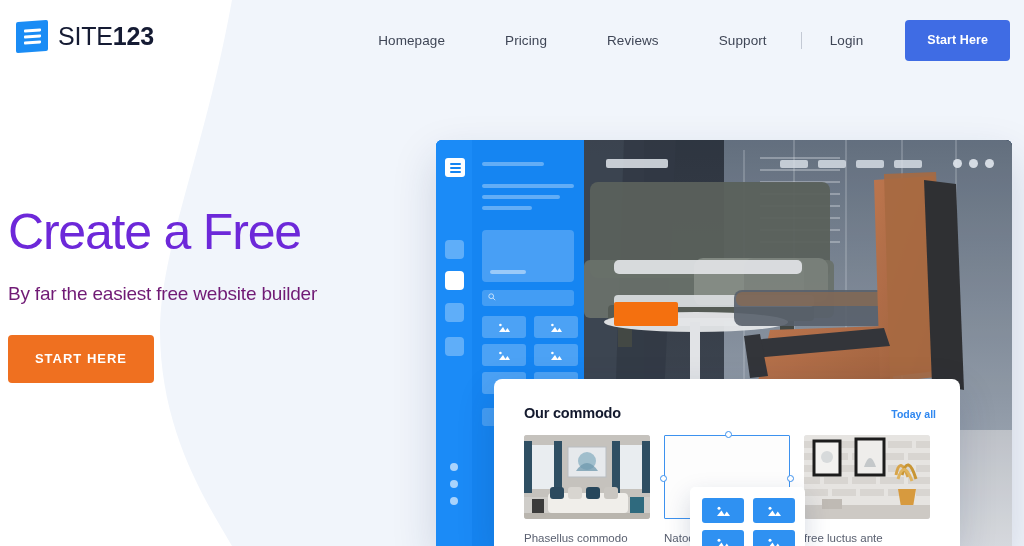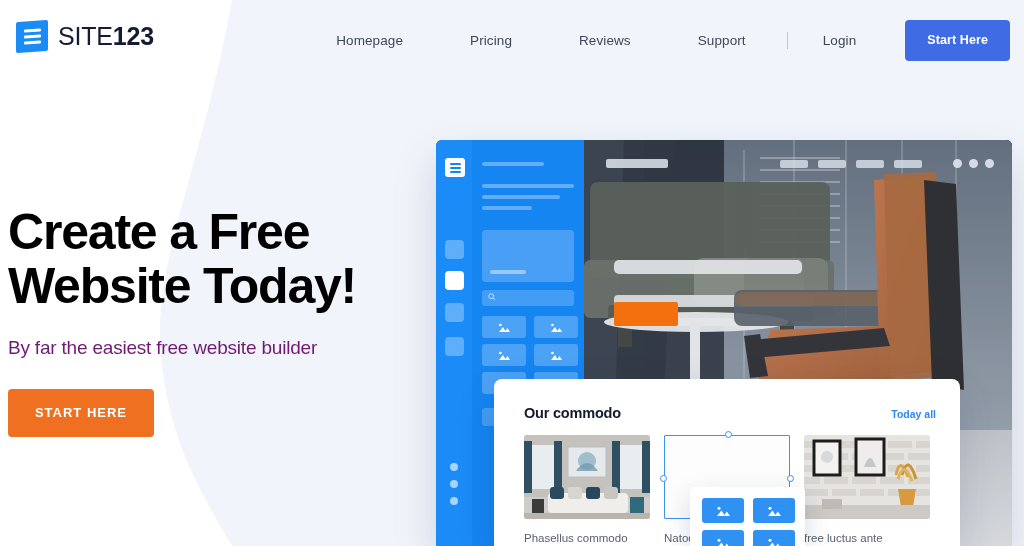--- a/index.html
+++ b/index.html
@@ -34,41 +34,41 @@
   }
   .logo-mark i { display: block; width: 17px; height: 3px; background: #fff; border-radius: 1px; }
   .logo-text {
     font-size: 25px; letter-spacing: -0.2px; color: #151b33;
     font-weight: 400; white-space: nowrap;
   }
   .logo-text b { font-weight: 800; }
 
   .nav {
     position: absolute; right: 14px; top: 20px;
-    display: flex; align-items: center; gap: 15px;
+    display: flex; align-items: center; gap: 8px;
   }
   .nav a {
     font-size: 13.5px; color: #3f4656; text-decoration: none;
     padding: 0 26px; white-space: nowrap; letter-spacing: .1px;
   }
   .nav a.login { padding: 0 22px 0 20px; }
   .nav .divider { width: 1px; height: 17px; background: #c3c9d4; }
   .btn-start-here {
     margin-left: 12px;
     background: #3f6ce4; color: #fff; border: none; border-radius: 4px;
     font-size: 12.5px; font-weight: 700; letter-spacing: .1px;
     padding: 0 22px; height: 41px; line-height: 41px; cursor: pointer;
     font-family: "Liberation Sans", sans-serif;
   }
 
   
   .hero { position: absolute; left: 8px; top: 205px; z-index: 20; width: 430px; }
   .hero h1 {
-    font-size: 50px; line-height: 54px; font-weight: 700;
-    color: #000000; letter-spacing: -1.2px;
+    font-size: 50px; line-height: 54px; font-weight: 400;
+    color: #6d28d9; letter-spacing: -1.2px;
   }
   .hero .sub {
     margin-top: 24px; font-size: 19px; color: #701a75; letter-spacing: -0.2px;
   }
   .btn-hero {
     margin-top: 30px; display: inline-block;
     background: #ef7020; color: #fff; border: none; border-radius: 4px;
     font-size: 13px; font-weight: 700; letter-spacing: 1px;
     width: 146px; height: 48px; line-height: 48px; text-align: center;
     cursor: pointer; font-family: "Liberation Sans", sans-serif;
@@ -235,21 +235,20 @@
     <a href="#">Support</a>
     <span class="divider"></span>
     <a href="#" class="login">Login</a>
     <button class="btn-start-here">Start Here</button>
   </nav>
 </div>
 
 <div class="hero">
   <h1>
     <span>Create a Free</span><br>
-    <span>Website Today!</span>
   </h1>
   <div class="sub">By far the easiest free website builder</div>
   <button class="btn-hero">START HERE</button>
 </div>
 
 <div class="mockup">
 
   <div class="mk-blue">
     <div class="mk-rail">
       <div class="rail-logo">

